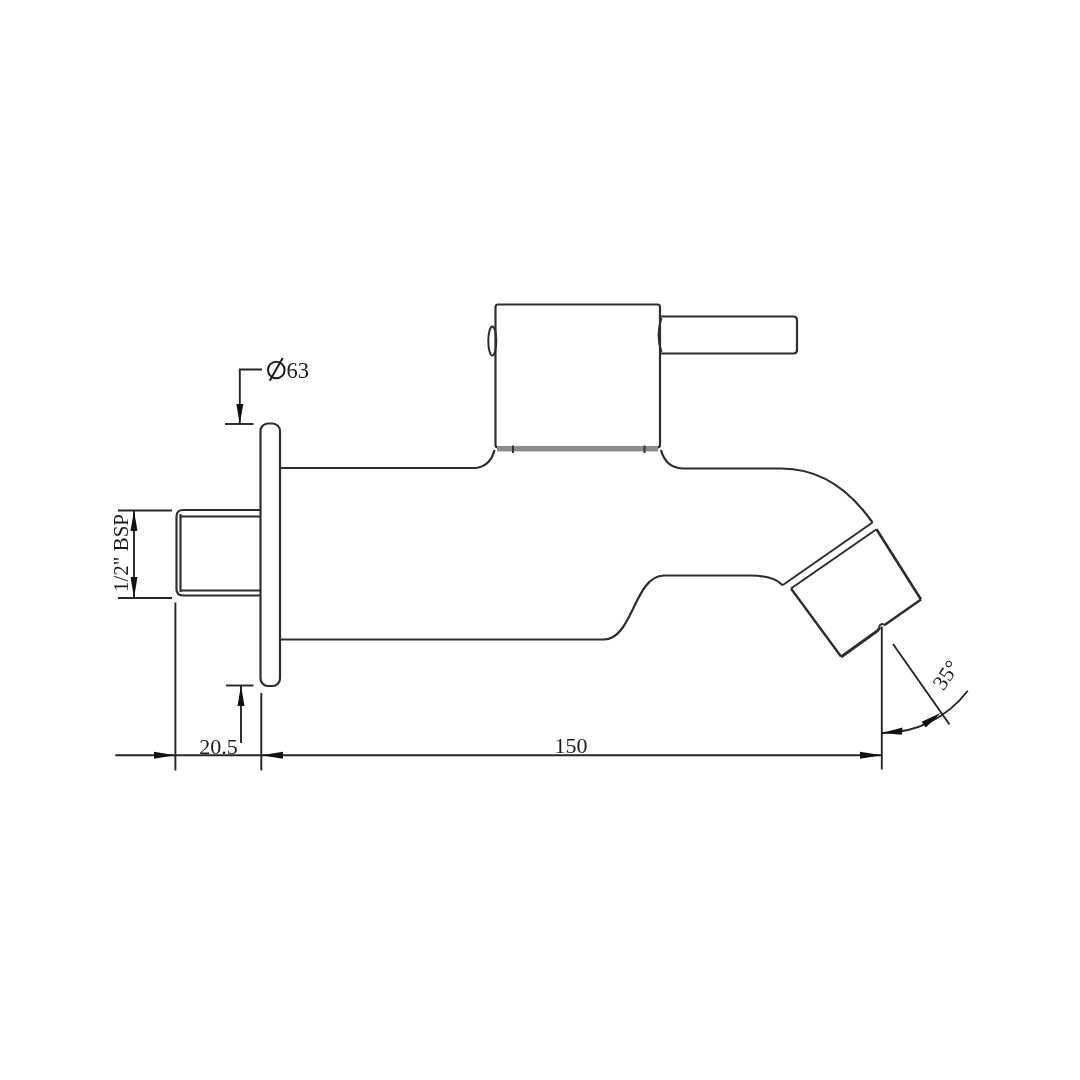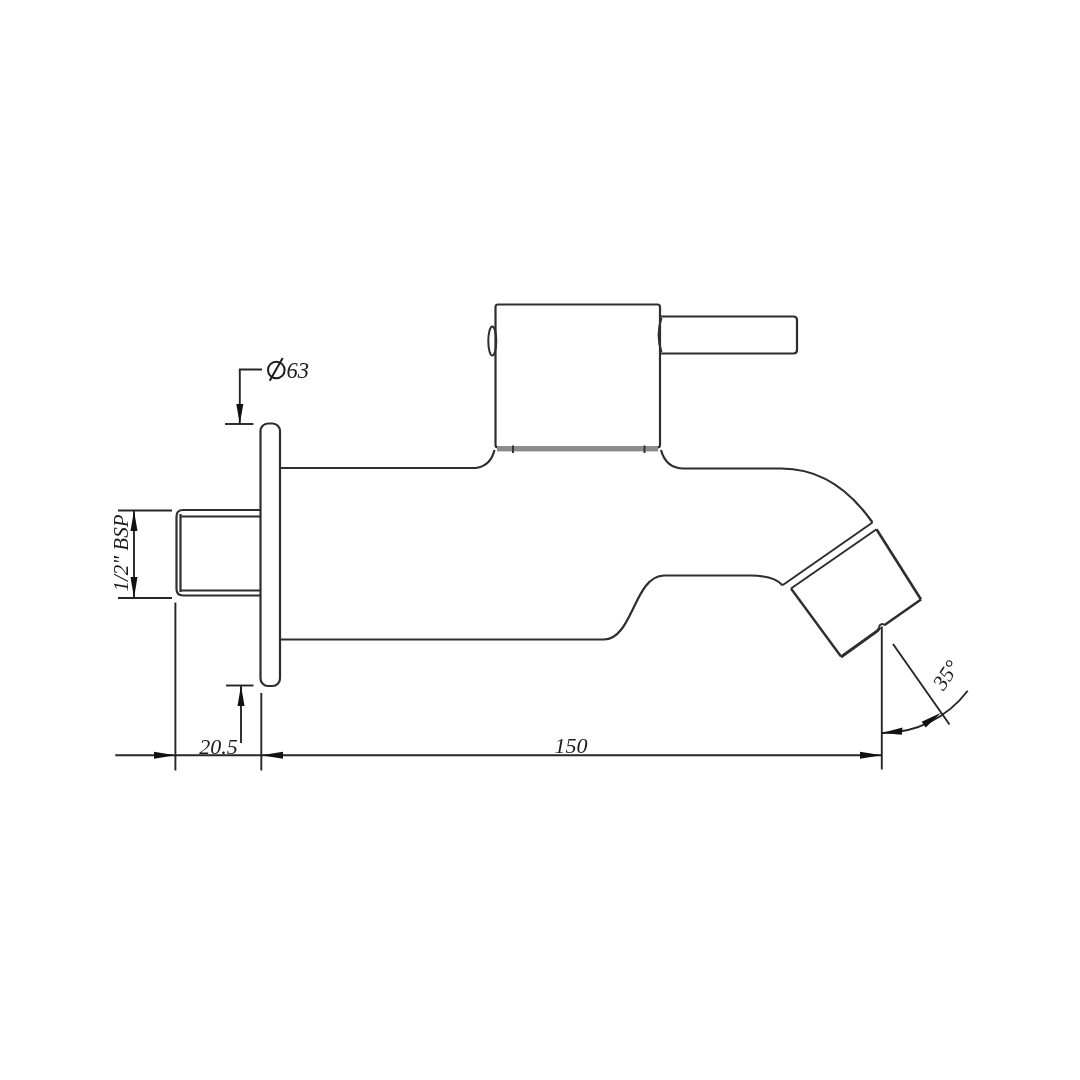--- a/index.html
+++ b/index.html
@@ -1,16 +1,16 @@
 <!DOCTYPE html>
 <html><head>
 <meta charset="utf-8">
 <style>
   html,body{margin:0;padding:0;background:#ffffff;}
-  .wrap{width:1080px;height:1080px;position:relative;background:#ffffff;overflow:hidden;font-style:italic;}
+  .wrap{width:1080px;height:1080px;position:relative;background:#ffffff;overflow:hidden;}
   svg{position:absolute;left:0;top:0;}
   text{font-family:"Liberation Serif", serif;fill:#1c1c1c;}
 </style>
 </head>
 <body>
 <div class="wrap">
 <svg width="1080" height="1080" viewBox="0 0 1080 1080" fill="none" stroke-linecap="butt">
 
   <rect x="0" y="0" width="1080" height="1080" fill="#ffffff" stroke="none"></rect>
 

